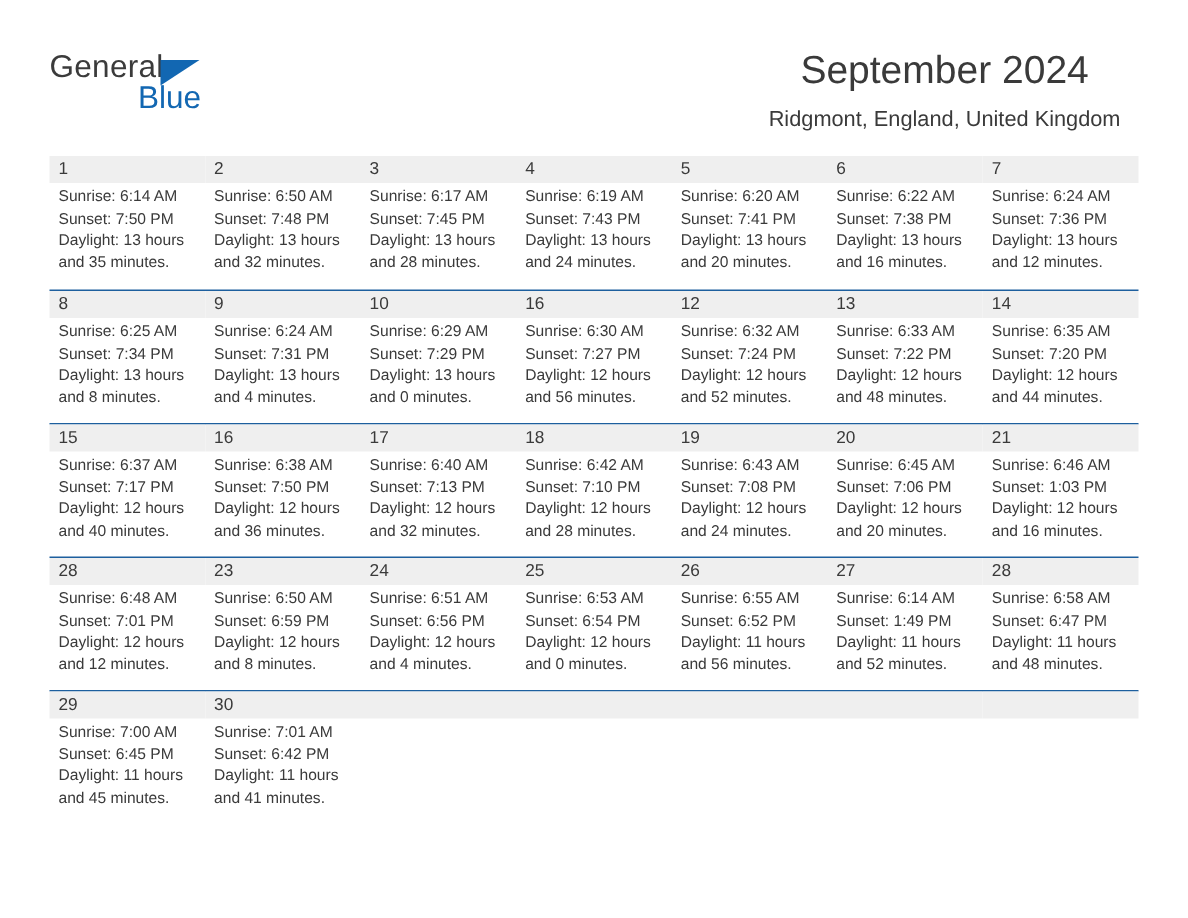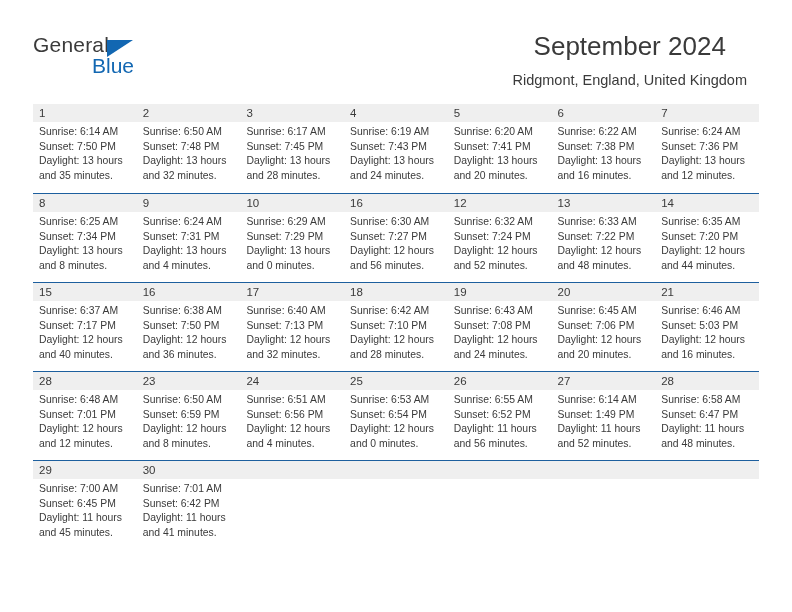--- a/index.html
+++ b/index.html
@@ -345,21 +345,21 @@
               <div class="day-line">Sunrise: 6:45 AM</div>
               <div class="day-line">Sunset: 7:06 PM</div>
               <div class="day-line">Daylight: 12 hours</div>
               <div class="day-line">and 20 minutes.</div>
             </div>
           </div>
           <div class="day-cell">
             <div class="day-num-band">21</div>
             <div class="day-body">
               <div class="day-line">Sunrise: 6:46 AM</div>
-              <div class="day-line">Sunset: 5:03 PM</div>
+              <div class="day-line">Sunset: 1:03 PM</div>
               <div class="day-line">Daylight: 12 hours</div>
               <div class="day-line">and 16 minutes.</div>
             </div>
           </div>
         </div>
         <div class="week-row">
           <div class="day-cell">
             <div class="day-num-band">28</div>
             <div class="day-body">
               <div class="day-line">Sunrise: 6:48 AM</div>

